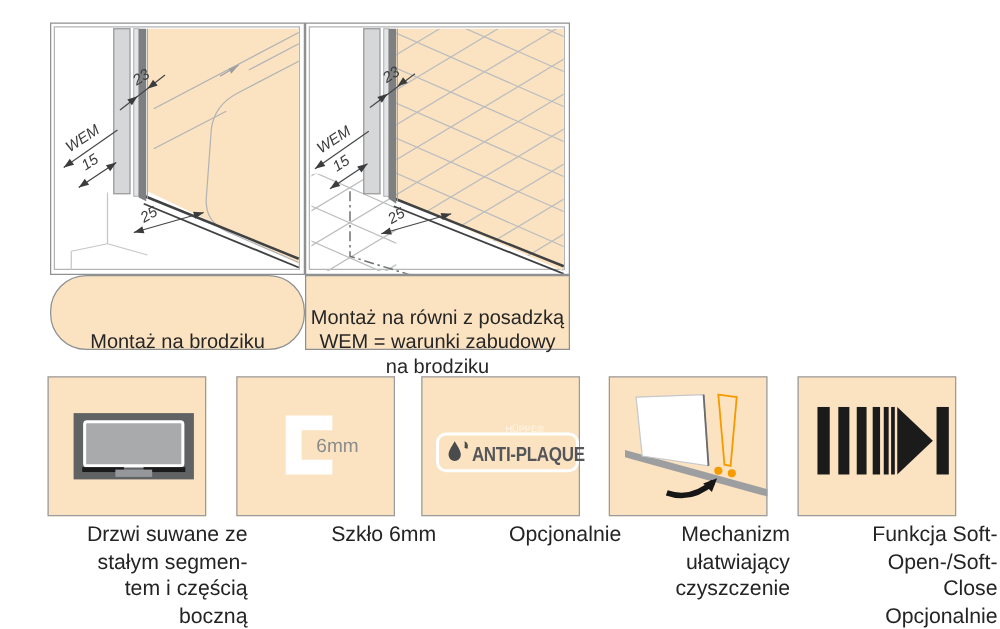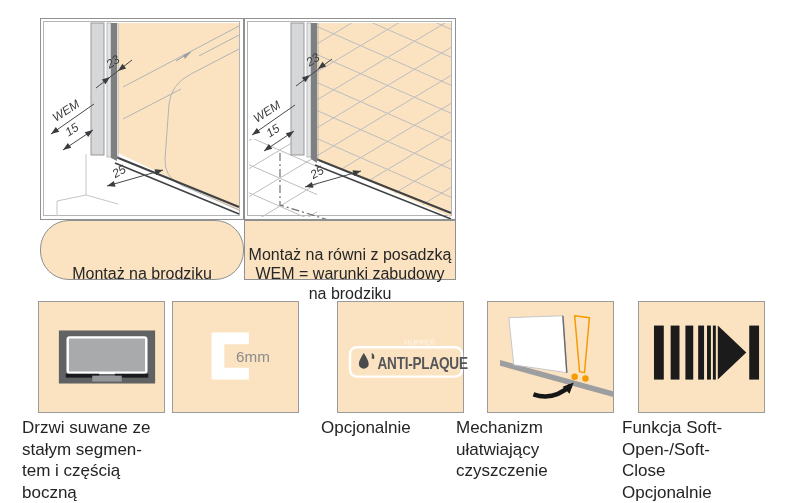--- a/index.html
+++ b/index.html
@@ -14,21 +14,21 @@
   .cap span{white-space:pre-line;margin-top:48px;}
   .drawL{left:0;top:0;width:204px;height:202px;}
   .drawR{left:204px;top:0;width:212px;height:202px;}
   .capL{left:0;top:202px;width:204px;height:60px;border-radius:29px;}
   .capR{left:204px;top:202px;width:212px;height:60px;}
   .draw svg{display:block;}
   
   .fbox{position:absolute;top:301px;width:127px;height:112px;box-sizing:border-box;
         border:1px solid #9a9b9d;background:#fbe3c1;}
   .fbox svg{display:block;width:136px;height:110px;}
-  .fcap{position:absolute;top:417px;width:176px;text-align:left;color:#242424;
+  .fcap{position:absolute;top:417px;width:176px;text-align:right;color:#242424;
         font-size:17px;line-height:21.5px;white-space:pre-line;}
   .dim{font-size:12px;font-style:italic;fill:#3b3c3e;}
   .dimline{stroke:#47484a;stroke-width:1;fill:none;}
   .arr{fill:#3b3c3e;}
 </style>
 </head>
 <body>
 
 <div class="canvas">
 
@@ -164,26 +164,27 @@
       <rect x="27" y="73" width="34" height="4" fill="#1b1b1c"></rect>
       <rect x="77" y="73" width="34" height="4" fill="#1b1b1c"></rect>
       <rect x="54" y="75" width="30" height="6" fill="#96979a"></rect>
     </svg>
   </div>
   <div class="fcap" style="left:22px">Drzwi suwane ze
 stałym segmen-
 tem i częścią
 boczną</div>
 
-  <div class="fbox" style="left:172px">
+  <div class="fbox" style="left:189px">
     <svg viewBox="0 0 138 112">
       <path d="M39,31 H77 V43 H52 V67 H77 V79 H39 Z" fill="#ffffff"></path>
       <text x="64" y="61" font-size="15.5" fill="#8b8c8e">6mm</text>
     </svg>
   </div>
+  <div class="fcap" style="left:173px">Szkło 6mm</div>
 
   <div class="fbox" style="left:337px">
     <svg viewBox="0 0 138 112">
       <text x="83" y="44" font-size="7.5" text-anchor="middle" fill="#fdf6e8">HÜPPE®</text>
       <rect x="12" y="46" width="114" height="30" rx="7" fill="none" stroke="#ffffff" stroke-width="2.5"></rect>
       <path d="M26,52 C23,57 21,60 21,63 a5,5 0 0 0 10,0 C31,60 29,57 26,52 Z" fill="#4a4b4d"></path>
       <path d="M34,52 q3.5,1 2.5,6 l-2.5,-0.5 q0.5,-3 0,-5.5 z" fill="#4a4b4d"></path>
       <text transform="translate(40,68) scale(0.84,1)" font-size="16.5" font-weight="bold" fill="#55565a" letter-spacing="-0.3">ANTI-PLAQUE</text>
     </svg>
   </div>

